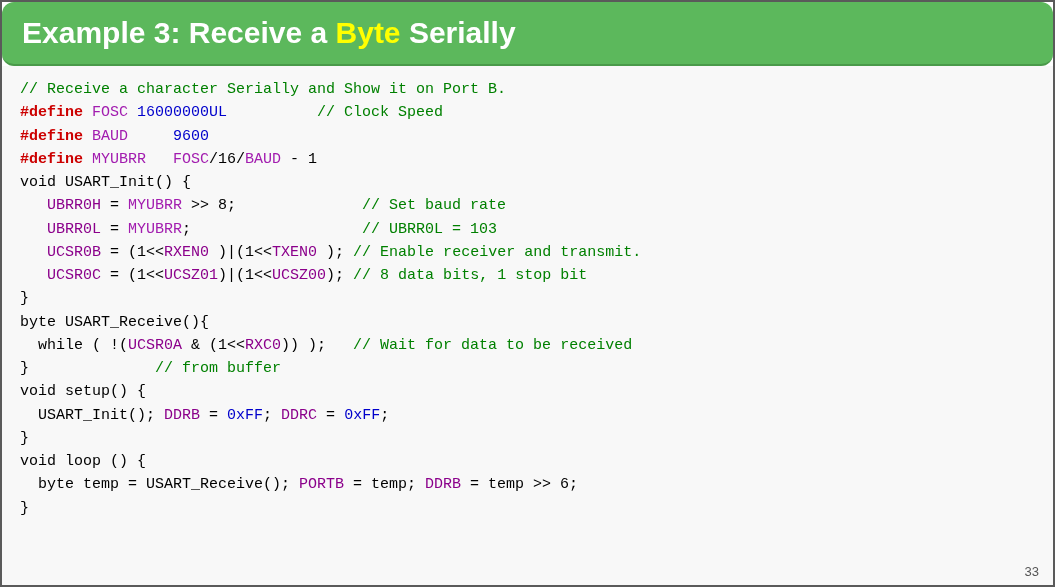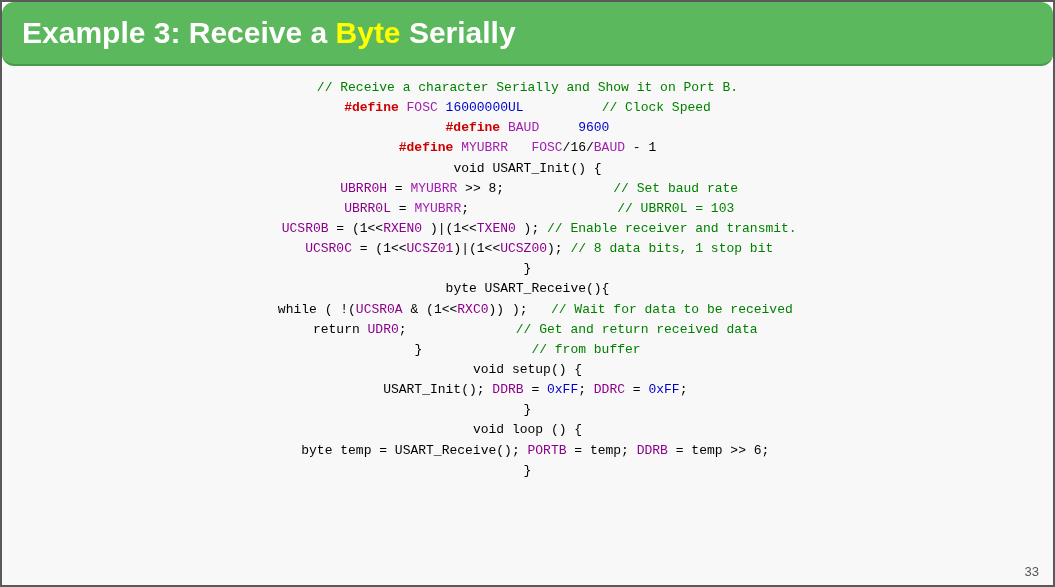--- a/index.html
+++ b/index.html
@@ -40,24 +40,23 @@
 
     .slide-body {
       flex: 1;
       padding: 12px 18px 18px 18px;
       background: #f8f8f8;
       position: relative;
     }
 
     .code-block {
       font-family: 'Courier New', Courier, monospace;
-      font-size: 13px;
+      font-size: 15px;
       line-height: 1.55;
       color: #000000;
-      text-align: center;
     }
 
     .code-line {
       display: block;
       white-space: pre;
     }
 
     
     .c-comment { color: #008000; }
     .c-directive { color: #cc0000; font-weight: bold; }
@@ -105,21 +104,20 @@
       <span class="code-line">   <span class="c-register">UCSR0B</span> = (1&lt;&lt;<span class="c-register">RXEN0</span> )|(1&lt;&lt;<span class="c-register">TXEN0</span> ); <span class="c-comment">// Enable receiver and transmit.</span></span>
 
       <span class="code-line">   <span class="c-register">UCSR0C</span> = (1&lt;&lt;<span class="c-register">UCSZ01</span>)|(1&lt;&lt;<span class="c-register">UCSZ00</span>); <span class="c-comment">// 8 data bits, 1 stop bit</span></span>
 
       <span class="code-line">}</span>
 
       <span class="code-line">byte USART_Receive(){</span>
 
       <span class="code-line">  while ( !(<span class="c-register">UCSR0A</span> &amp; (1&lt;&lt;<span class="c-register">RXC0</span>)) );   <span class="c-comment">// Wait for data to be received</span></span>
 
-      <span class="code-line">  return <span class="c-register">UDR0</span>;              <span class="c-comment">// Get and return received data</span></span>
 
       <span class="code-line">}              <span class="c-comment">// from buffer</span></span>
 
       <span class="code-line">void setup() {</span>
 
       <span class="code-line">  USART_Init(); <span class="c-register">DDRB</span> = <span class="c-number">0xFF</span>; <span class="c-register">DDRC</span> = <span class="c-number">0xFF</span>;</span>
 
       <span class="code-line">}</span>
 
       <span class="code-line">void loop () {</span>

